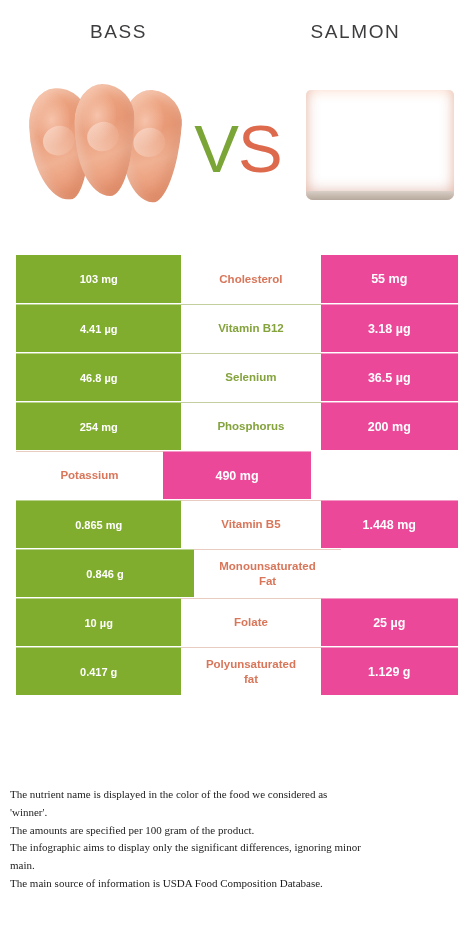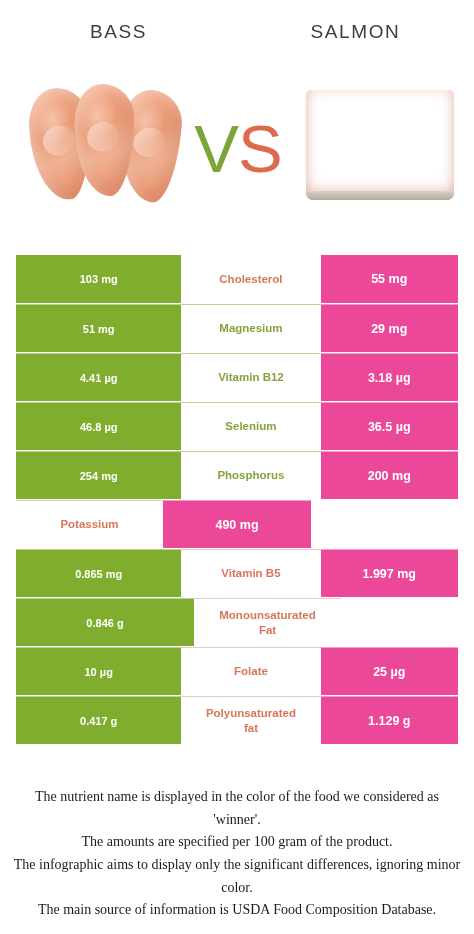--- a/index.html
+++ b/index.html
@@ -202,22 +202,22 @@
   .trow:first-child .cell-mid { border-top: 0; }
   .cell-mid.win-green { color: #84a33c; border-top-color: #c3cf9f; }
   .cell-mid.win-orange { color: #d9765a; border-top-color: #e8cbc1; }
 
   
   .note {
     position: absolute;
     top: 786px;
     left: 0;
     width: 474px;
-    text-align: center;
-    font-size: 14px;
+    text-align: left;
+    font-size: 11px;
     line-height: 1.62;
     color: #1c1c1c;
     font-family: "Liberation Serif", serif;
     padding: 0 10px;
     box-sizing: border-box;
   }
   .note-line { display: block; }
 </style>
 </head>
 <body>
@@ -251,25 +251,20 @@
       <span class="s">S</span>
   </div>
 
   <div class="table">
       <div class="trow">
         <div class="cell cell-left">103 mg</div>
         <div class="cell cell-mid win-orange">Cholesterol</div>
         <div class="cell cell-right">55 mg</div>
       </div>
       <div class="trow">
-        <div class="cell cell-left">51 mg</div>
-        <div class="cell cell-mid win-green">Magnesium</div>
-        <div class="cell cell-right">29 mg</div>
-      </div>
-      <div class="trow">
         <div class="cell cell-left">4.41 µg</div>
         <div class="cell cell-mid win-green">Vitamin B12</div>
         <div class="cell cell-right">3.18 µg</div>
       </div>
       <div class="trow">
         <div class="cell cell-left">46.8 µg</div>
         <div class="cell cell-mid win-green">Selenium</div>
         <div class="cell cell-right">36.5 µg</div>
       </div>
       <div class="trow">
@@ -277,21 +272,21 @@
         <div class="cell cell-mid win-green">Phosphorus</div>
         <div class="cell cell-right">200 mg</div>
       </div>
       <div class="trow">
         <div class="cell cell-mid win-orange">Potassium</div>
         <div class="cell cell-right">490 mg</div>
       </div>
       <div class="trow">
         <div class="cell cell-left">0.865 mg</div>
         <div class="cell cell-mid win-orange">Vitamin B5</div>
-        <div class="cell cell-right">1.997 mg</div>
+        <div class="cell cell-right">1.448 mg</div>
       </div>
       <div class="trow">
         <div class="cell cell-left">0.846 g</div>
         <div class="cell cell-mid win-orange">Monounsaturated Fat</div>
       </div>
       <div class="trow">
         <div class="cell cell-left">10 µg</div>
         <div class="cell cell-mid win-orange">Folate</div>
         <div class="cell cell-right">25 µg</div>
       </div>
@@ -300,17 +295,17 @@
         <div class="cell cell-mid win-orange">Polyunsaturated fat</div>
         <div class="cell cell-right">1.129 g</div>
       </div>
     </div>
 
   <div class="note">
     <span class="note-line">The nutrient name is displayed in the color of the food we considered as</span>
     <span class="note-line">'winner'.</span>
     <span class="note-line">The amounts are specified per 100 gram of the product.</span>
     <span class="note-line">The infographic aims to display only the significant differences, ignoring minor</span>
-    <span class="note-line">color.</span>
+    <span class="note-line">main.</span>
     <span class="note-line">The main source of information is USDA Food Composition Database.</span>
   </div>
 
 </div>
 
 </body></html>

